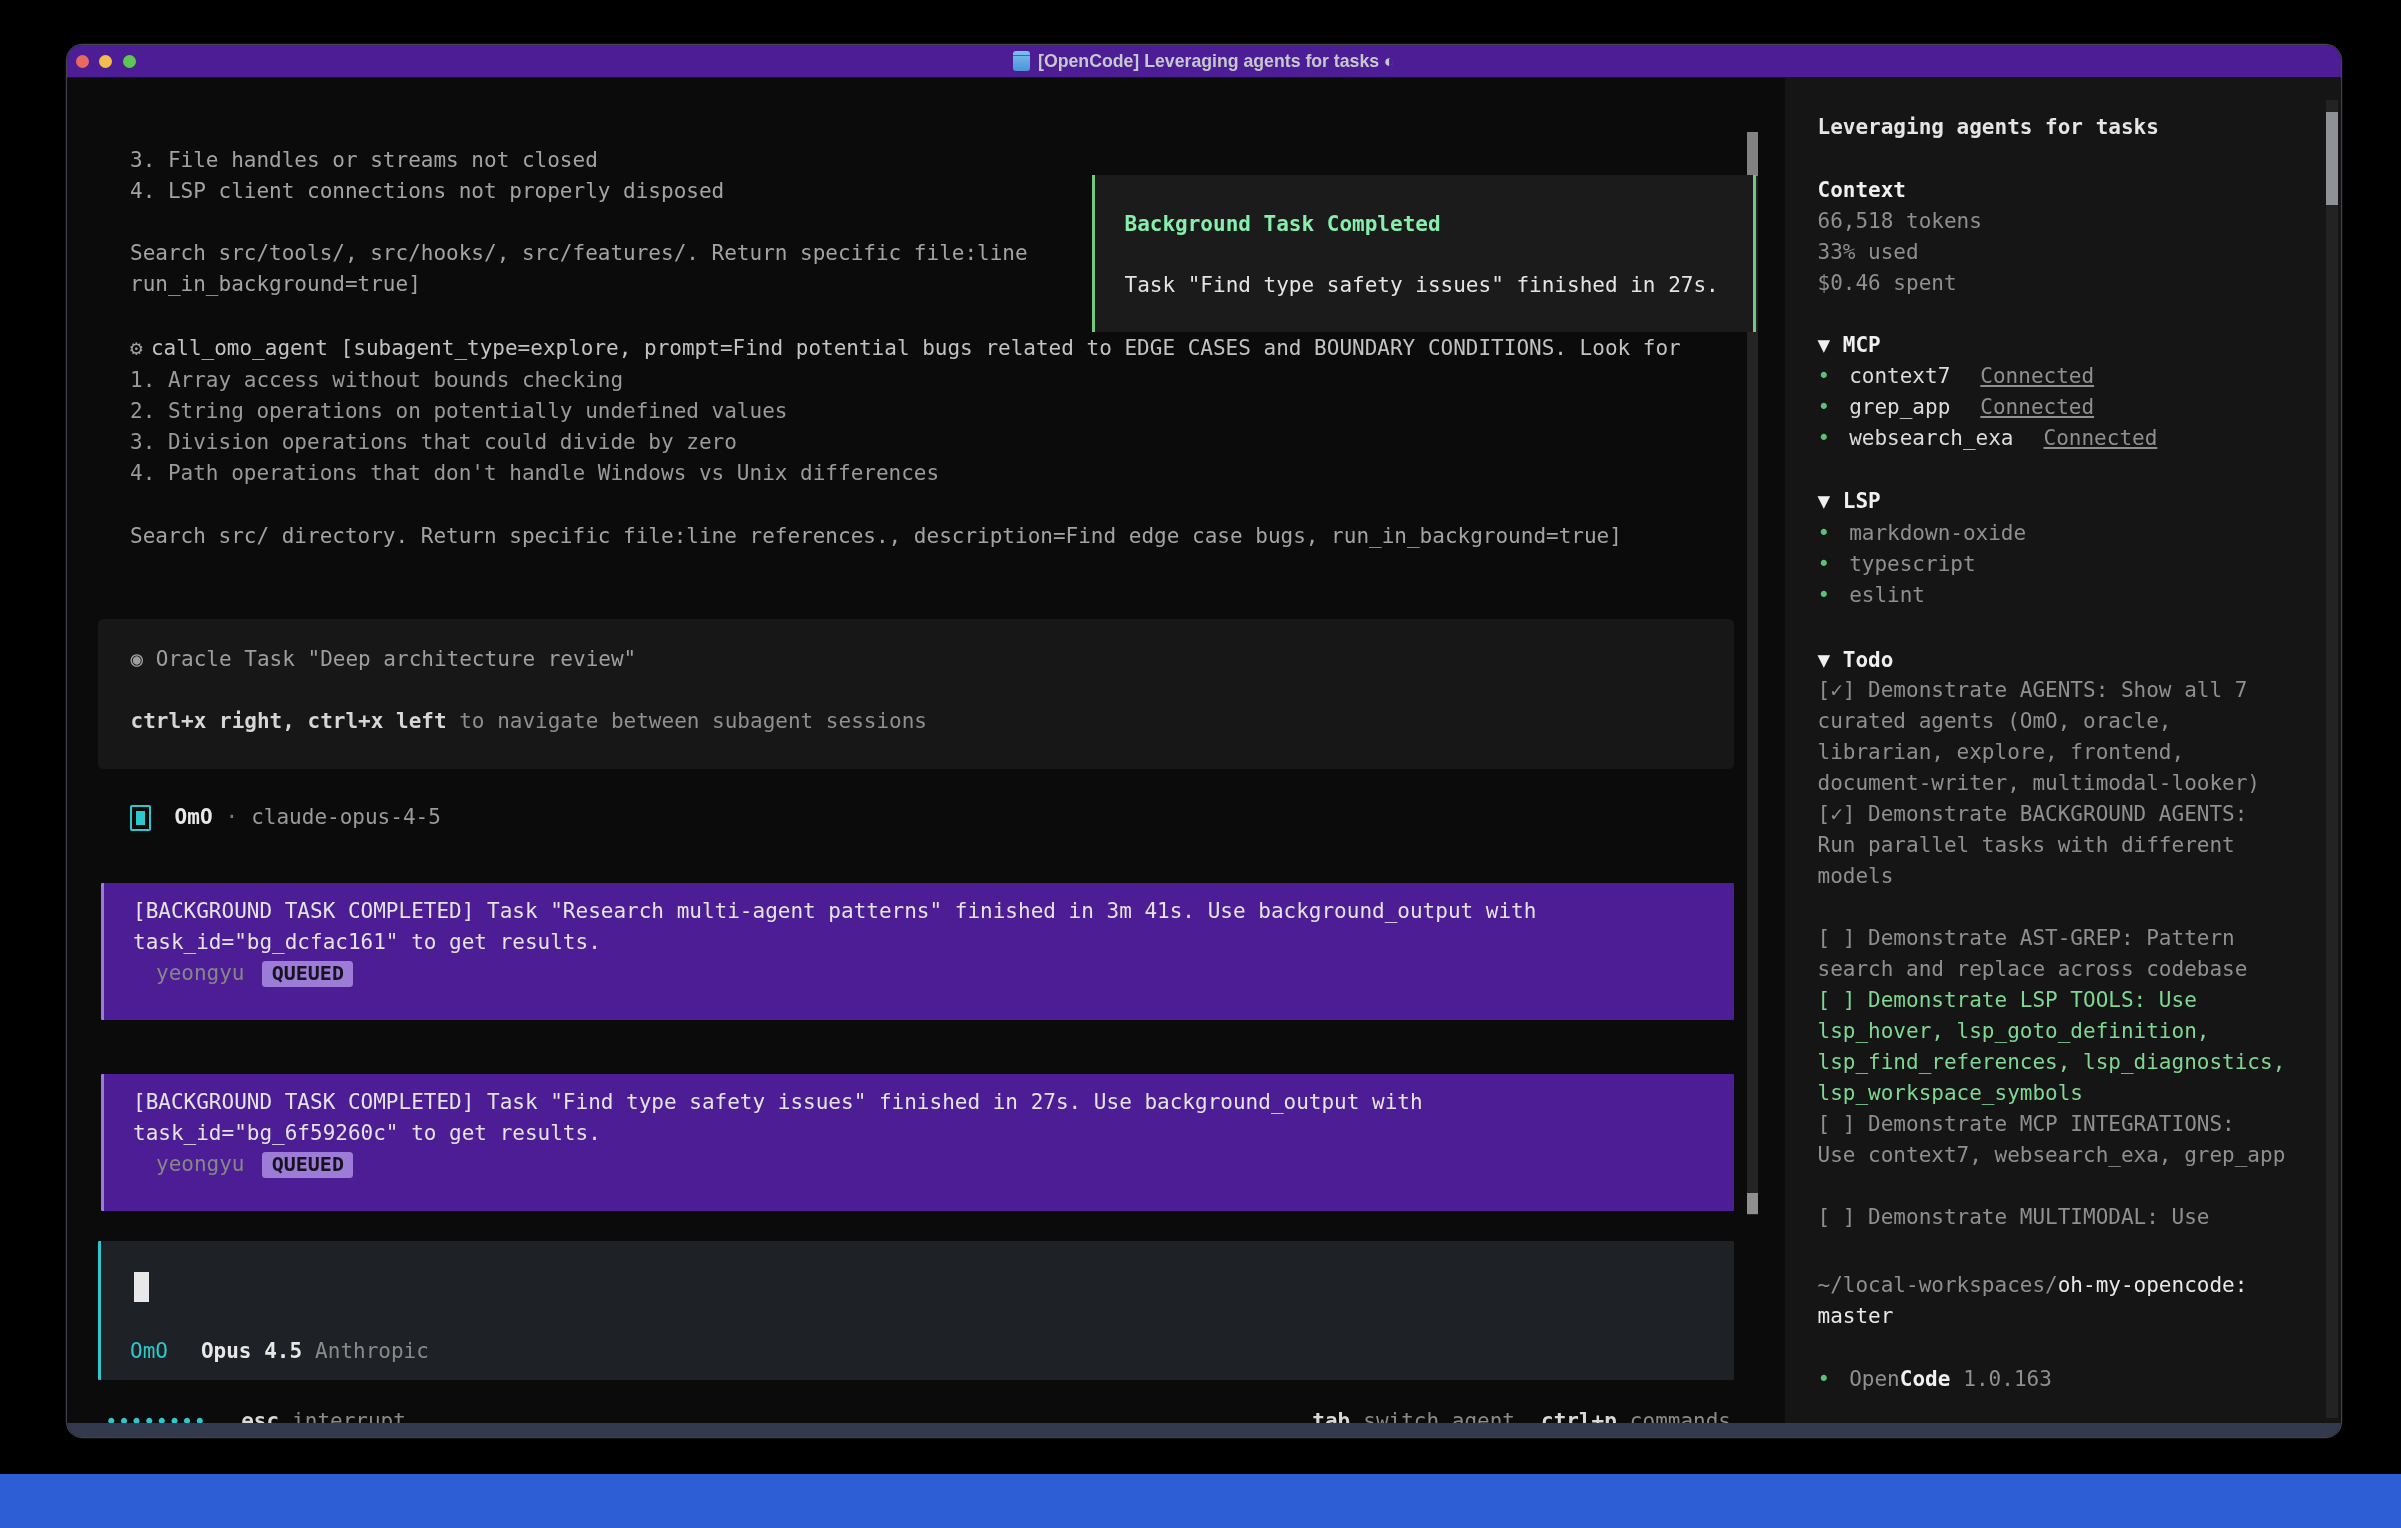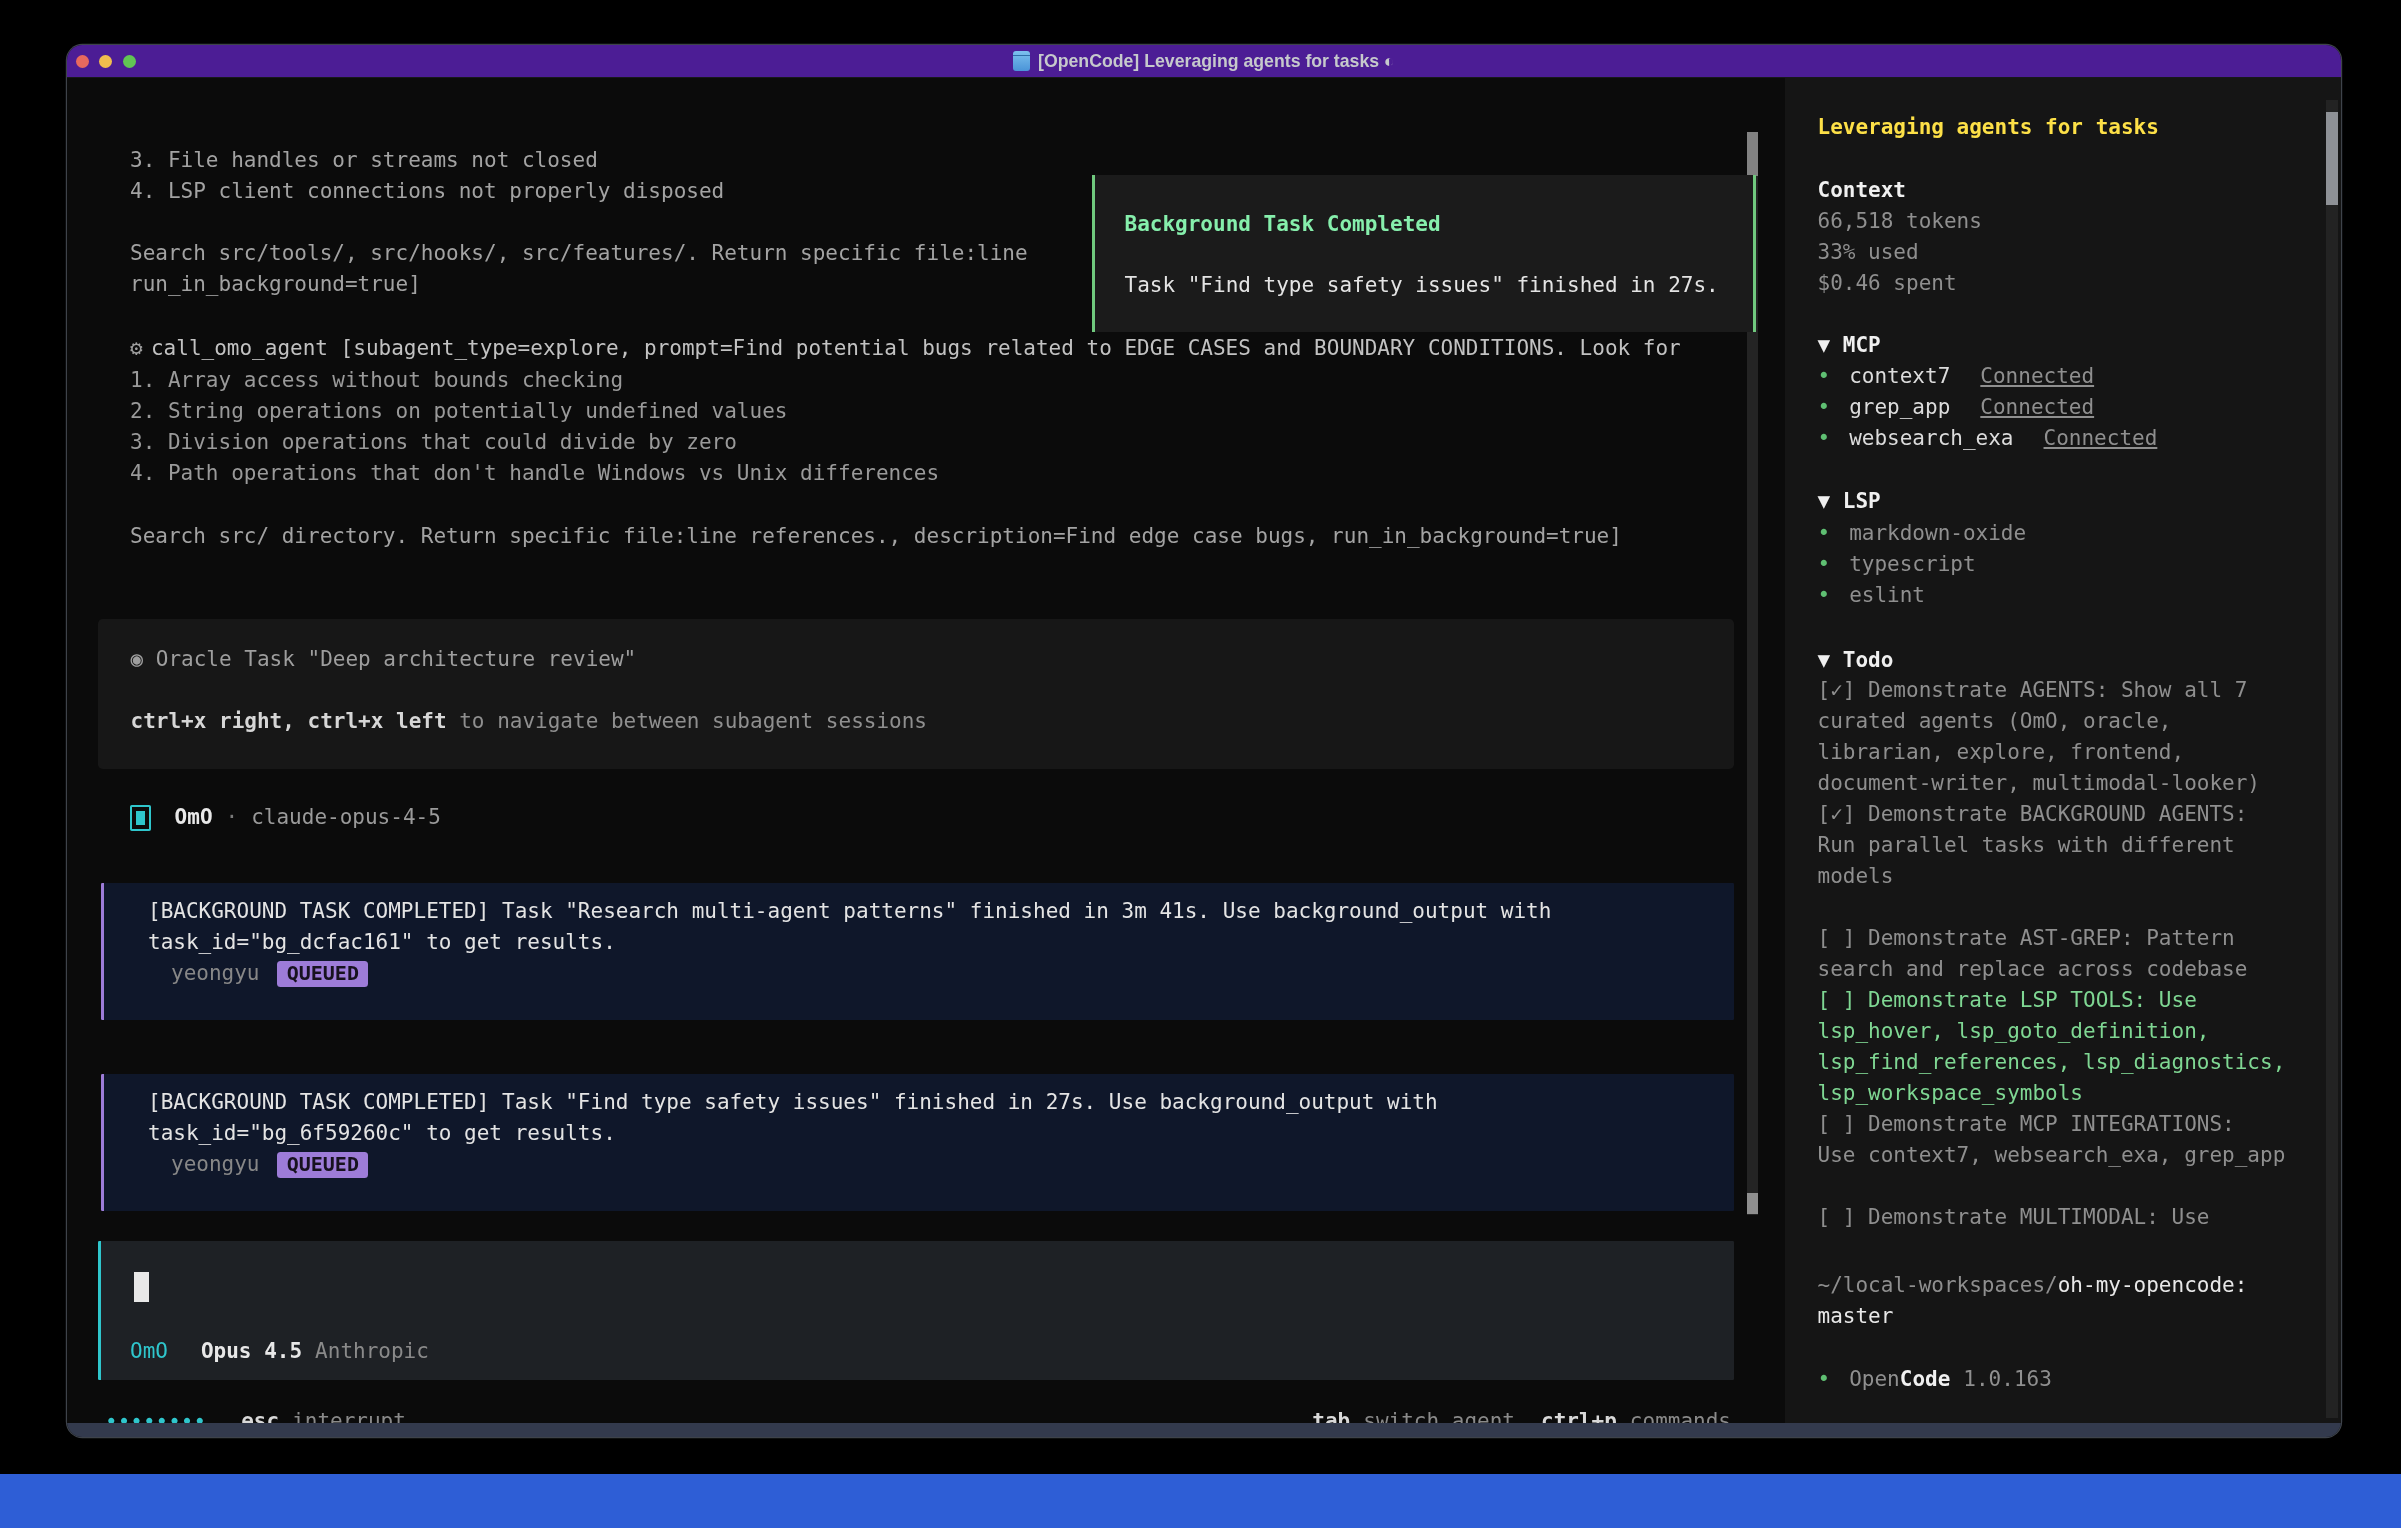--- a/index.html
+++ b/index.html
@@ -46,22 +46,22 @@
   .hint-rest { color:#8f8f8f; }
 
   .agent-header { position:absolute; left:63px; top:724px; height:31px; display:flex; align-items:center; }
   .omo-icon { width:21px; height:26px; border:2.4px solid #2fc6cc; border-radius:1.8px; margin-right:23.6px;
               display:flex; align-items:center; justify-content:center; }
   .omo-icon-inner { width:9.5px; height:14px; background:#2fc6cc; }
   .agent-name { color:#e8e8e8; font-weight:bold; }
   .agent-sep { color:#7a7a7a; margin:0 13px; }
   .agent-model { color:#9a9a9a; }
 
-  .msg-box { position:absolute; left:34px; width:1633px; height:137px; background:#0f172a;
-             border-left:3.5px solid #9d7cd8; border-radius:1.2px; padding:13px 0 0 44px; }
+  .msg-box { position:absolute; left:34px; width:1633px; height:137px; background:#4c1d95;
+             border-left:3.5px solid #9d7cd8; border-radius:1.2px; padding:13px 0 0 29px; }
   .msg1 { top:805px; } .msg2 { top:996px; }
   .msg-text { color:#e4e4e4; }
   .msg-meta { display:flex; align-items:center; height:31px;margin-left:23px; }
   .msg-author { color:#878787; }
   .badge { display:inline-flex; align-items:center; height:26px; padding:0 9.5px; margin-left:17.7px;
            border-radius:3.5px; font-weight:bold; font-size:20px; }
 
   .input-box { position:absolute; left:31px; top:1163px; width:1636px; height:139px; background:#1e2125;
                border-left:3.5px solid #2fc6cc; border-radius:1.2px; }
   .cursor { position:absolute; left:33px; top:31px; width:15.4px; height:29.5px; background:#e8e8e8; }
@@ -84,21 +84,21 @@
 
   .notification { position:absolute; left:1025px; top:97px; width:664px; height:157px; background:#1b1b1b;
                   border-left:3px solid #70c97e; border-right:3px solid #70c97e; z-index:5;
                   padding:34px 8.3px 0 29.5px; }
   .notif-title { color:#86efac; font-weight:bold; }
   .notif-body { color:#e4e4e4; margin-top:30px; }
 
   
   .sidebar { position:absolute; left:1718px; top:33px; width:557px; bottom:13.6px; background:#151515; }
   .sb-block { position:absolute; left:32.5px; right:23.6px; }
-  .sb-title { top:34px; color:#fde047; font-weight:bold; }
+  .sb-title { top:34px; color:#e5e5e5; font-weight:bold; }
   .sb-context-h { top:97px; color:#f0f0f0; font-weight:bold; }
   .sb-context { top:128px; color:#8f8f8f; }
   .sb-mcp-h { top:252px; color:#f0f0f0; font-weight:bold; }
   .sb-mcp { top:283px; }
   .sb-lsp-h { top:408px; color:#f0f0f0; font-weight:bold; }
   .sb-lsp { top:440px; }
   .sb-todo-h { top:567px; color:#f0f0f0; font-weight:bold; }
   .sb-todo { top:597px; }
   .sb-path { top:1192px; }
   .sb-ver { top:1286px; display:flex; align-items:center; height:31px; }

